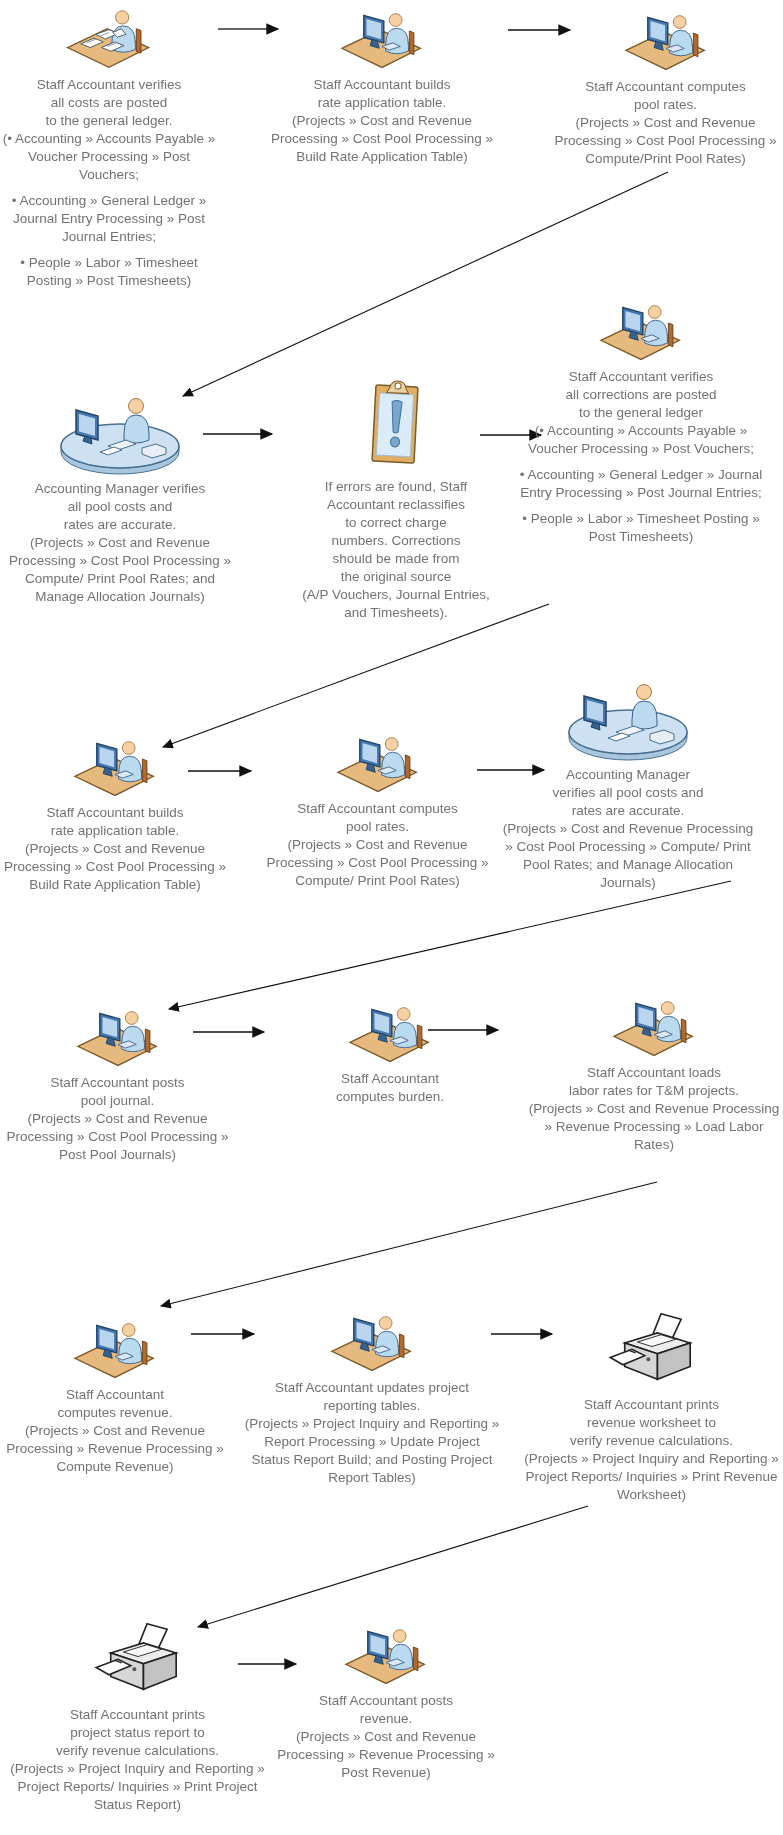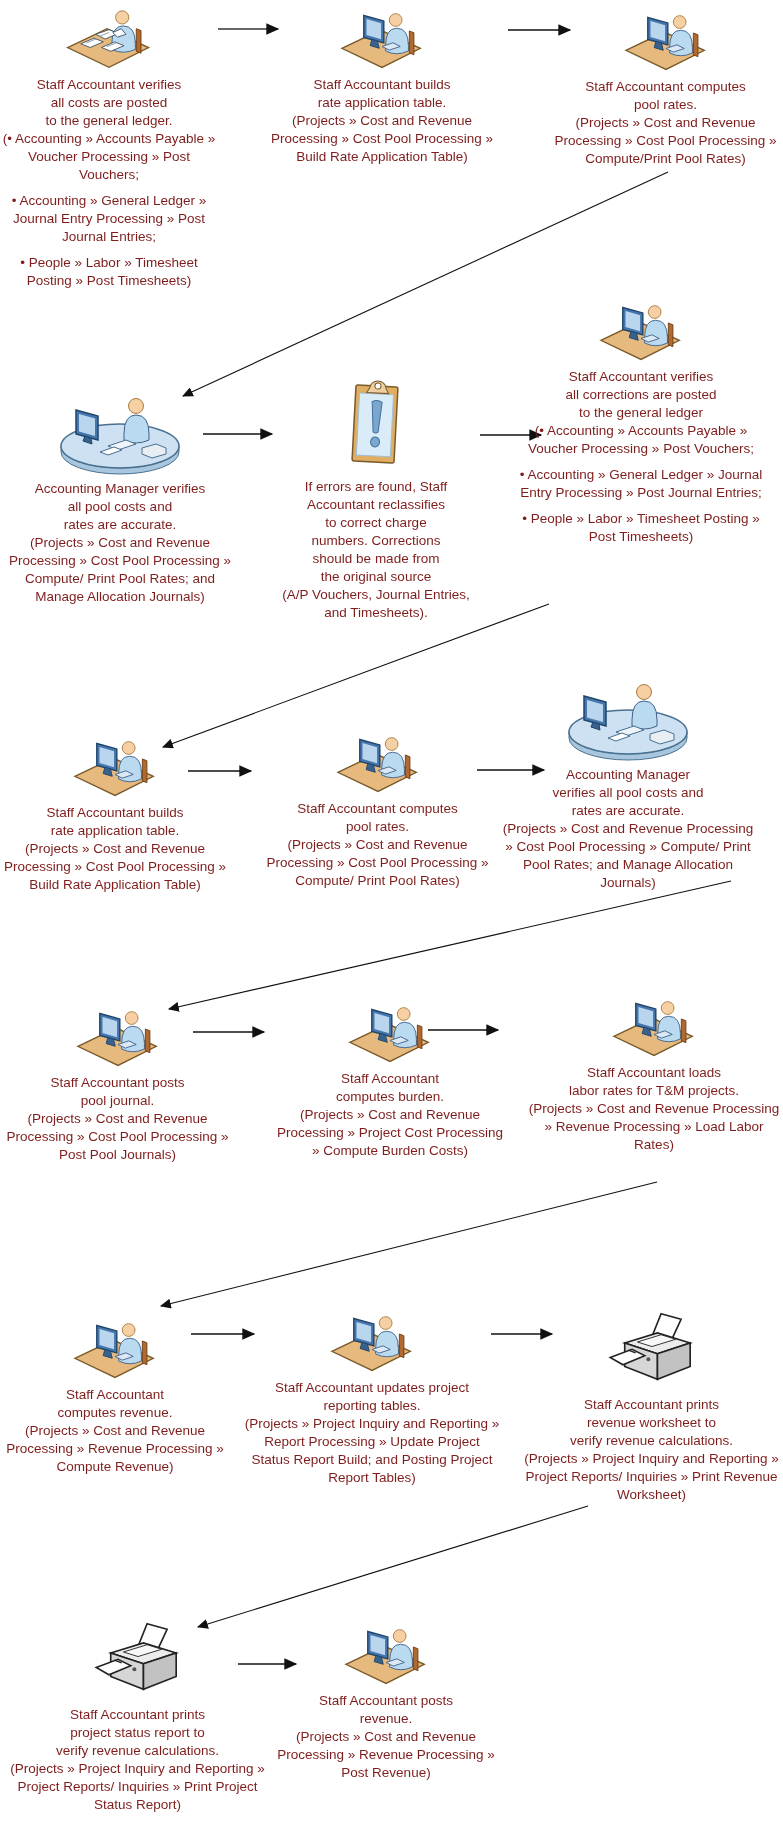--- a/index.html
+++ b/index.html
@@ -1,20 +1,20 @@
 <!DOCTYPE html>
 <html><head>
 <meta charset="utf-8">
 <style>
   html,body{margin:0;padding:0;background:#ffffff;}
   .canvas{
     position:relative;
     width:783px;height:1835px;
     font-family:"Liberation Sans","DejaVu Sans",sans-serif;
-    color:#7f1d1d;
+    color:#737373;
     overflow:hidden;
     background:#fff;
   }
   .connector-layer{position:absolute;left:0;top:0;width:783px;height:1835px;}
   .node{position:absolute;text-align:center;}
   .icon-wrap{display:flex;align-items:flex-end;justify-content:center;}
   .caption{font-size:13.5px;line-height:18px;margin-top:4px;}
   .title{white-space:pre-line;}
   .paths p{margin:0 0 8px 0;}
   .paths p:last-child{margin-bottom:0;}
@@ -170,21 +170,21 @@
     <div class="caption">
       <div class="title">Accounting Manager verifies
 all pool costs and
 rates are accurate.</div>
       <div class="paths">
           <p><b>(Projects » Cost and Revenue Processing » Cost Pool Processing » Compute/ Print Pool Rates</b>; and <b>Manage Allocation Journals)</b></p>
         </div>
     </div>
   </div>
 
-  <div class="node" style="left:260px;top:362px;width:232px">
+  <div class="node" style="left:280px;top:362px;width:232px">
     <div class="icon-wrap" style="height:112px">
         <svg class="icon ic-clipboard">
           <use href="#clipboard-alert"></use>
         </svg>
       </div>
     <div class="caption">
       <div class="title">If errors are found, Staff
 Accountant reclassifies
 to correct charge
 numbers. Corrections
@@ -276,23 +276,20 @@
 
   <div class="node" style="left:275px;top:996px;width:230px">
     <div class="icon-wrap" style="height:70px">
         <svg class="icon ic-computer">
           <use href="#computer-user"></use>
         </svg>
       </div>
     <div class="caption">
       <div class="title">Staff Accountant
 computes burden.</div>
-      <div class="paths">
-          <p><b>(Projects » Cost and Revenue Processing » Project Cost Processing » Compute Burden Costs)</b></p>
-        </div>
     </div>
   </div>
 
   <div class="node" style="left:525px;top:990px;width:258px">
     <div class="icon-wrap" style="height:70px">
         <svg class="icon ic-computer">
           <use href="#computer-user"></use>
         </svg>
       </div>
     <div class="caption">

